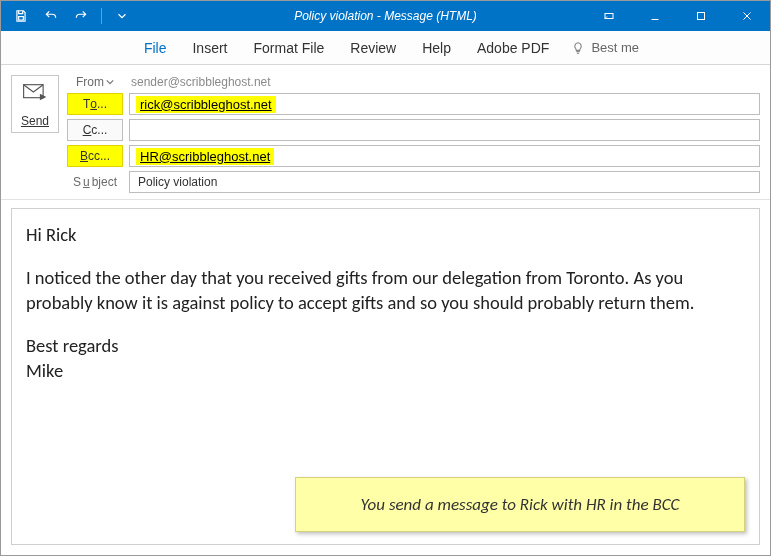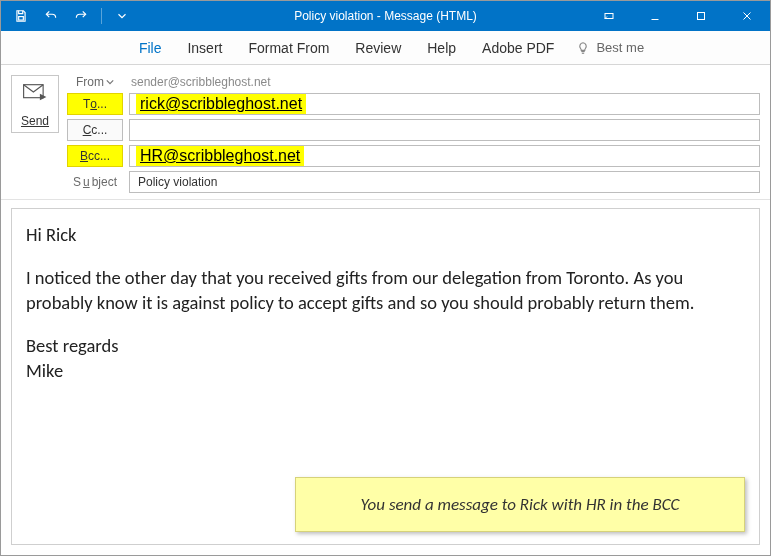--- a/index.html
+++ b/index.html
@@ -39,20 +39,21 @@
     color: #fff;
   }
   .qat svg { width: 14px; height: 14px; }
   .qat .sep { width:1px; height:16px; background: rgba(255,255,255,.35); margin: 0 4px; align-self:center;}
   .winTitle {
     position: absolute;
     left: 0; right: 0;
     text-align: center;
     line-height: 30px;
     pointer-events: none;
+    font-style: italic;
   }
   .winctrl { margin-left: auto; display: flex; }
   .winctrl .wbtn {
     width: 46px; height: 30px;
     display: flex; align-items: center; justify-content: center;
     color: #fff;
   }
   .winctrl svg { width: 12px; height: 12px; }
 
   
@@ -123,21 +124,21 @@
   }
   .valuebox input {
     border: none; outline: none; width: 100%; font: inherit; color:#333;
     background: transparent;
   }
   .chip {
     background: #ffff00;
     padding: 1px 4px;
     text-decoration: underline;
     color: #000;
-    font-size: 16px;
+    font-size: 13px;
   }
   .fromval { color:#8a8a8a; font-size:12px; padding-left:2px; }
 
   
   .bodyarea {
     flex: 1;
     margin: 8px 10px 10px 10px;
     border: 1px solid #cfcfcf;
     padding: 14px 14px;
     position: relative;
@@ -223,21 +224,21 @@
             <line x1="5" y1="5" x2="19" y2="19"></line>
             <line x1="19" y1="5" x2="5" y2="19"></line>
           </svg>
       </div>
     </div>
   </div>
 
   <div class="ribbon">
     <div class="rtab file">File</div>
     <div class="rtab">Insert</div>
-    <div class="rtab">Format From</div>
+    <div class="rtab">Format File</div>
     <div class="rtab">Review</div>
     <div class="rtab">Help</div>
     <div class="rtab">Adobe PDF</div>
     <div class="tellme">
       <svg viewBox="0 0 24 24" fill="none" stroke="#888" stroke-width="2">
           <path d="M9 18h6"></path>
           <path d="M10 21h4"></path>
           <path d="M12 3a6 6 0 00-4 10c1 1 1 2 1 3h6c0-1 0-2 1-3a6 6 0 00-4-10z"></path>
         </svg>
       <span>Best me</span>

